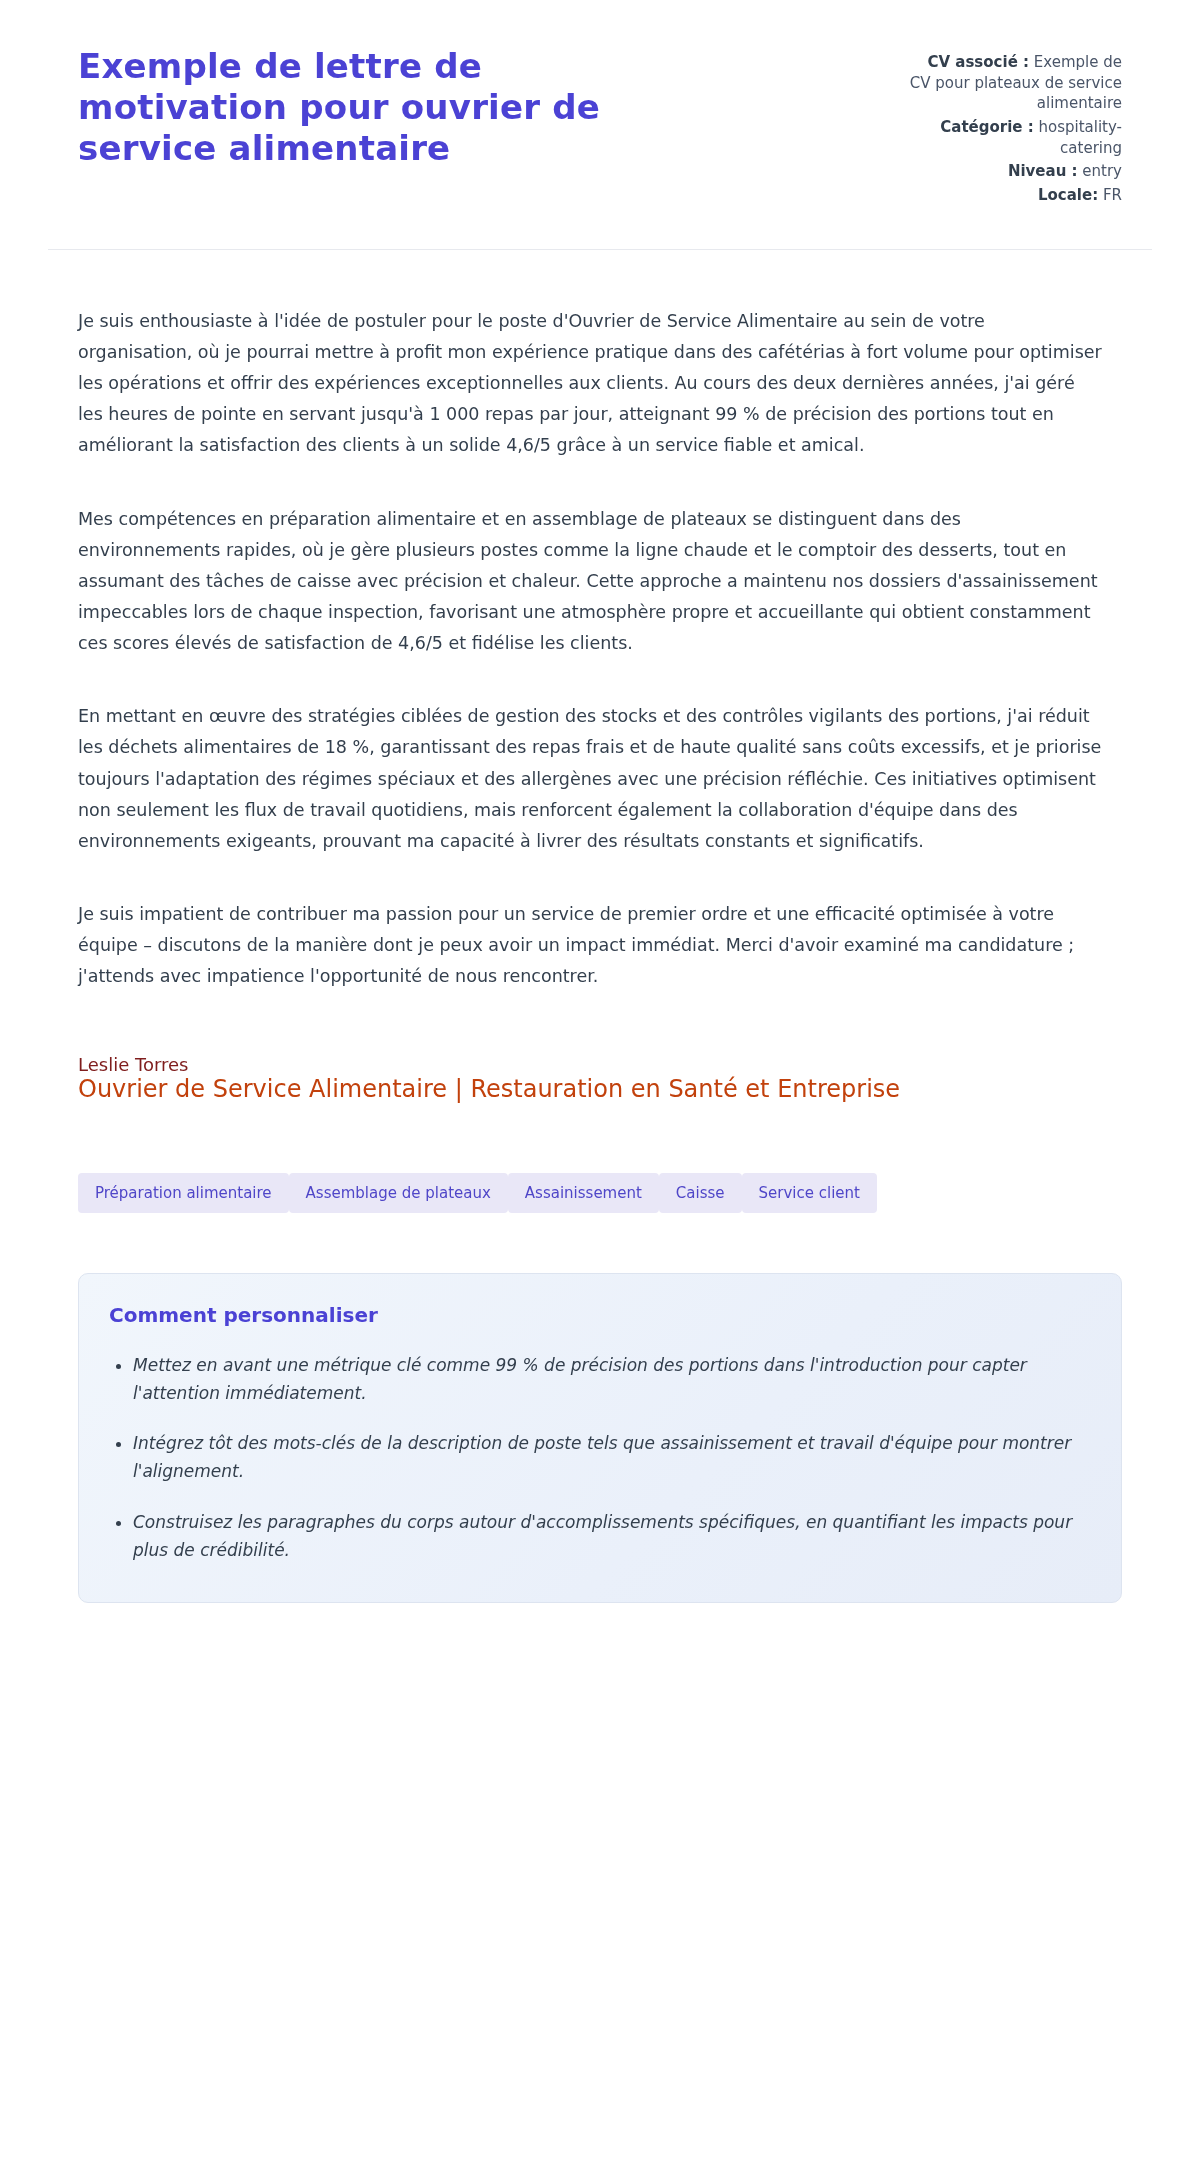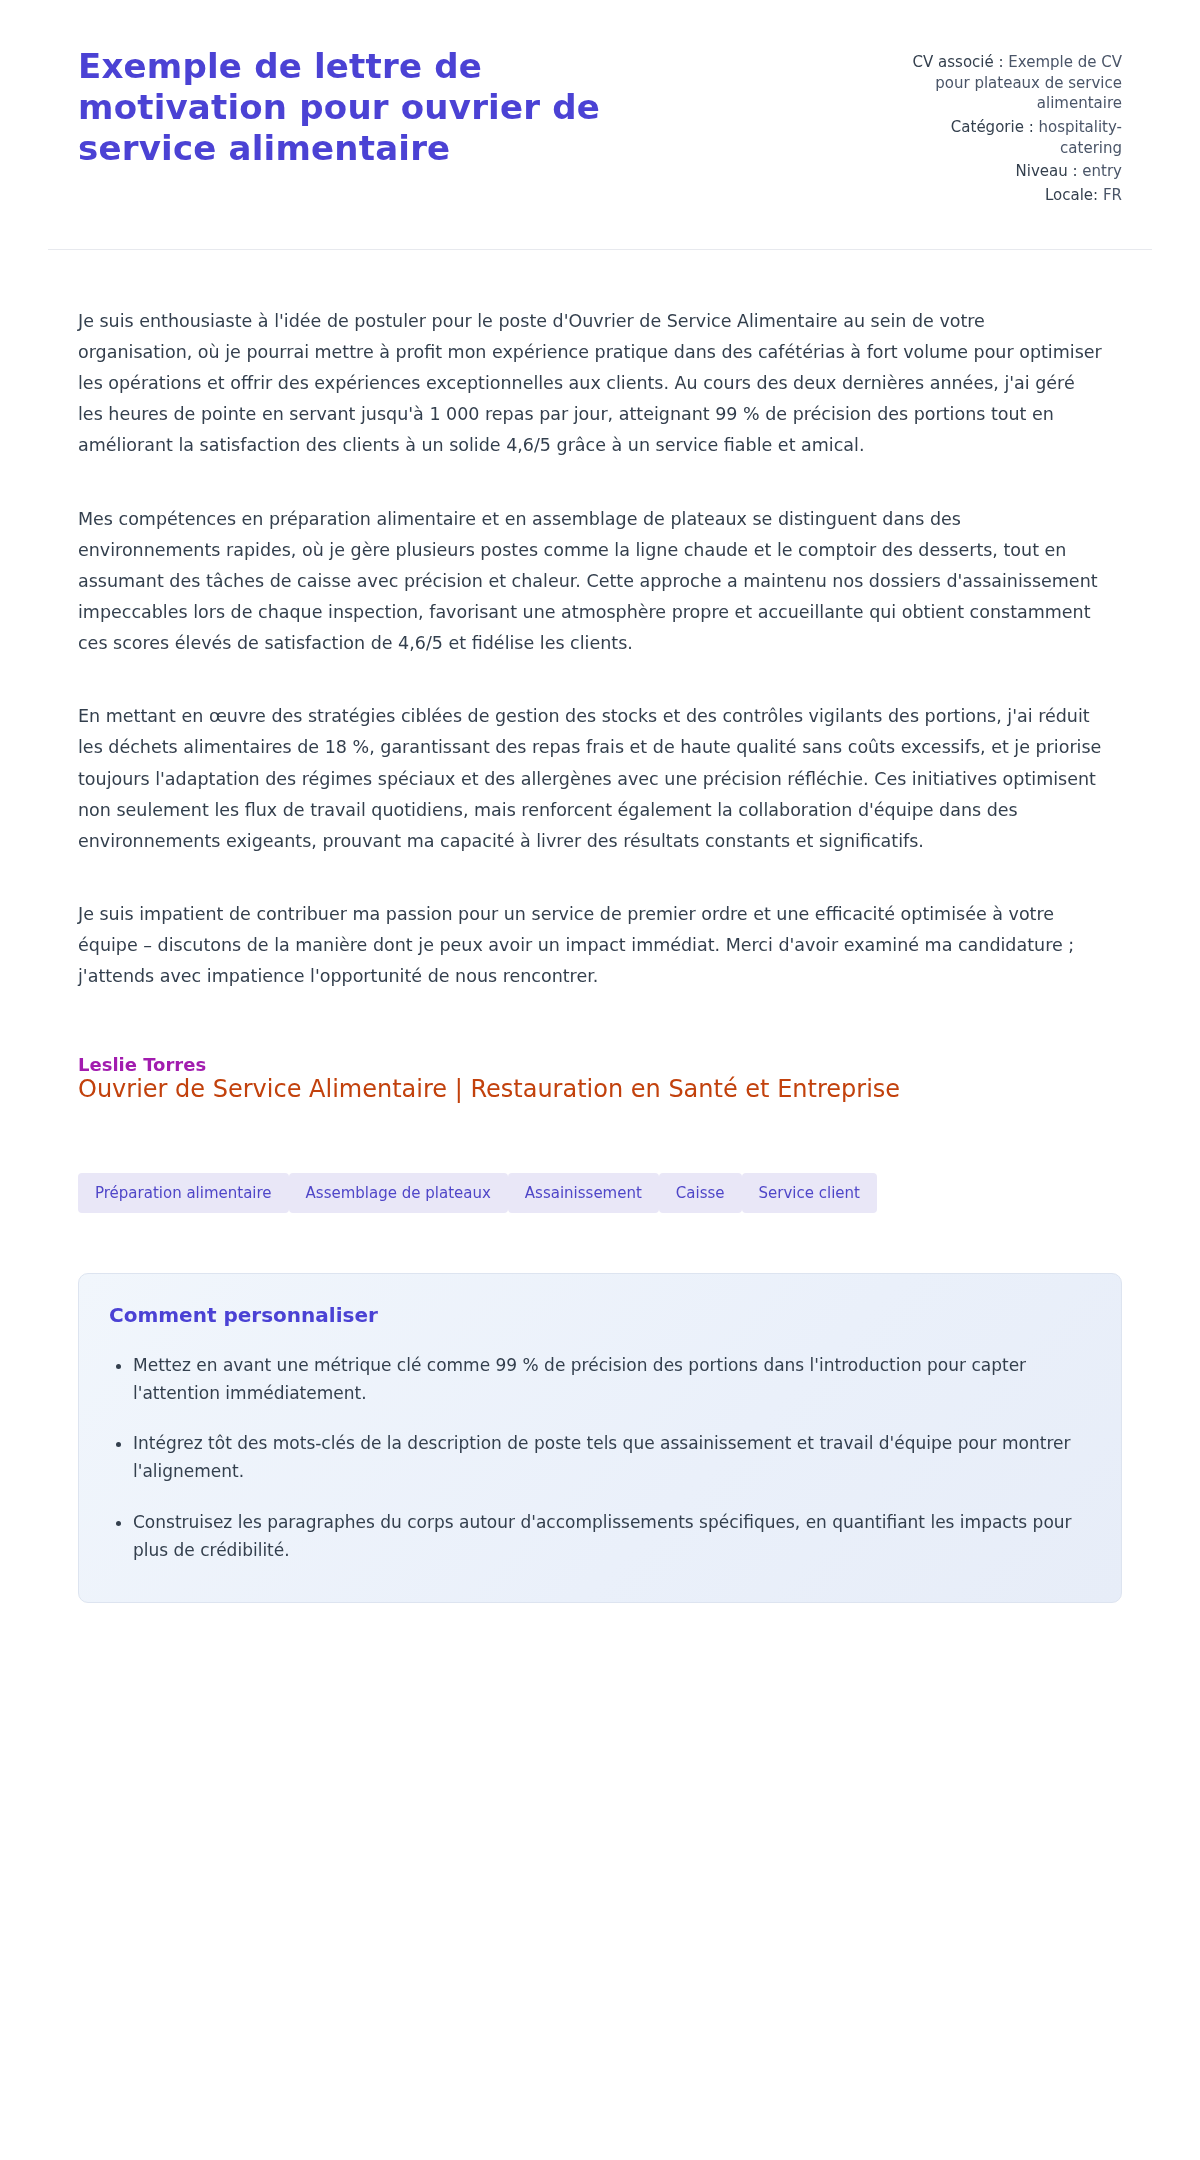--- a/index.html
+++ b/index.html
@@ -33,21 +33,21 @@
   }
   .meta {
     width: 215px;
     text-align: right;
     font-size: 15px;
     line-height: 1.38;
     color: #4a5568;
     padding-top: 6px;
   }
   .meta-row { margin-bottom: 3px; }
-  .meta-row strong { color: #333f4d; font-weight: 400; }
+  .meta-row strong { color: #333f4d; font-weight: 700; }
 
   .divider {
     border: none;
     border-top: 1px solid #e7e9ee;
     margin-top: 40px;
   }
 
   
   .letter { margin-top: 56px; }
   .greeting {
@@ -57,21 +57,21 @@
     margin-bottom: 34px;
   }
   .letter p.body-par {
     font-size: 17.5px;
     line-height: 1.78;
     margin-bottom: 42px;
     max-width: 1025px;
     color: #333f4d;
   }
   .signature { margin-top: 62px; }
-  .sig-name { font-size: 18px; font-weight: 700; color: #a21caf; }
+  .sig-name { font-size: 18px; font-weight: 400; color: #7f1d1d; }
   .sig-role { font-size: 24px; color: #c2410c; }
 
   
   .tags { display: flex; flex-wrap: wrap; margin-top: 70px; }
   .tag {
     background: #e9e7f7;
     color: #4f46c8;
     font-size: 15px;
     padding: 11px 17px;
     border-radius: 4px;
@@ -92,20 +92,21 @@
     font-weight: 700;
     margin-bottom: 24px;
   }
   .tips-list { padding-left: 24px; }
   .tips-list li {
     font-size: 17px;
     line-height: 1.65;
     margin-bottom: 22px;
     color: #333f4d;
     max-width: 940px;
+    font-style: italic;
   }
   .tips-list li:last-child { margin-bottom: 0; }
 </style>
 </head>
 <body>
 
 <div class="page">
 
   <div class="inner">
     <header class="header">

